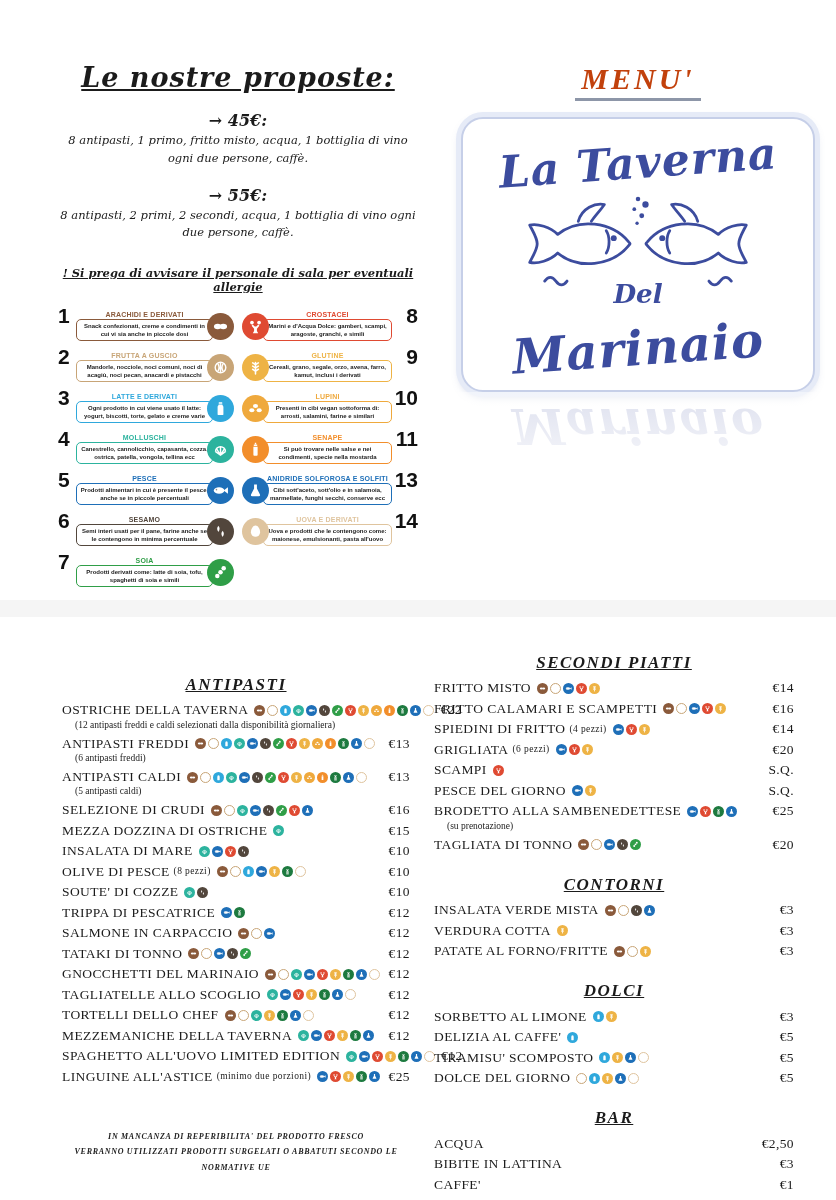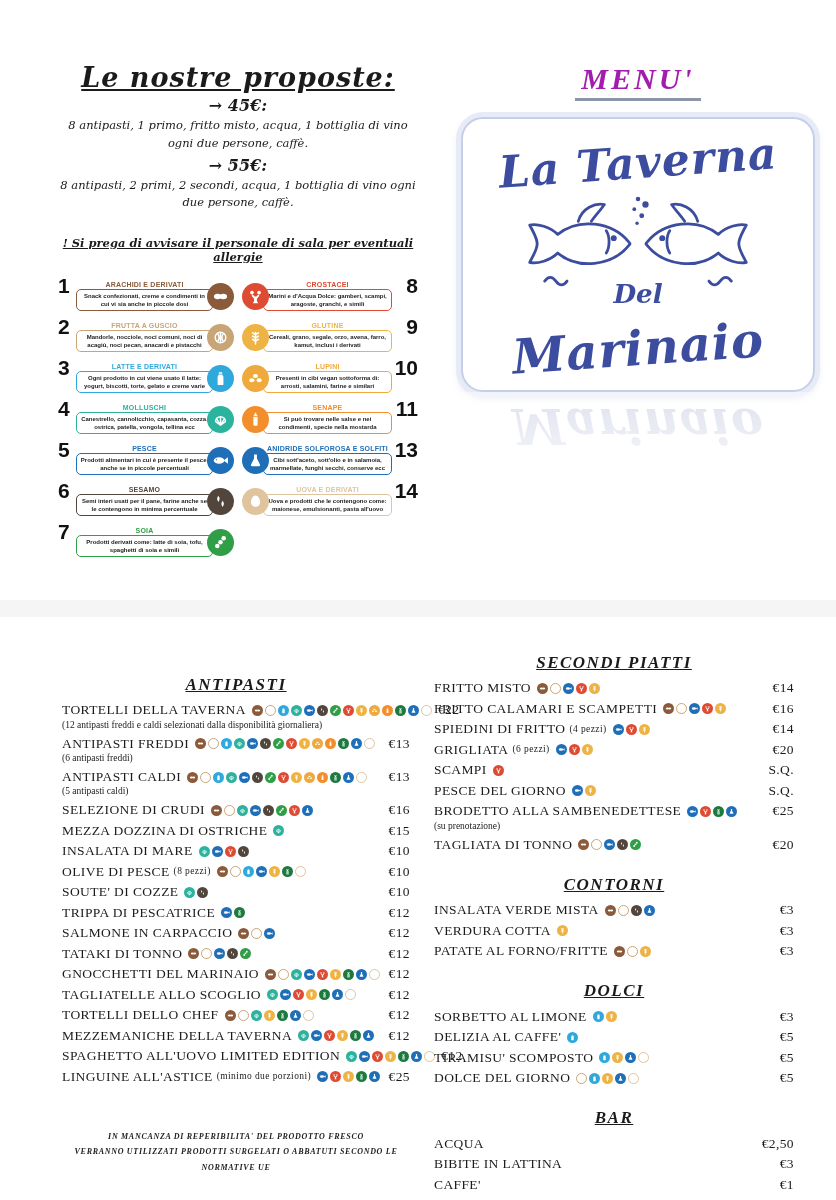--- a/index.html
+++ b/index.html
@@ -7,21 +7,21 @@
           font-family:"Liberation Serif","DejaVu Serif",serif;color:#1b1b1b;}
   
   .page1{position:absolute;left:0;top:0;width:836px;height:600px;background:#fff;}
   .page-band{position:absolute;left:0;top:600px;width:836px;height:17px;background:#f5f5f5;}
   .page2{position:absolute;left:0;top:617px;width:836px;height:583px;background:#fff;}
 
   
   .colL1{position:absolute;left:58px;top:62px;width:360px;}
   .prop-title{font:italic 700 27px "DejaVu Serif",serif;text-align:center;text-decoration:underline;letter-spacing:1px;margin:0;}
   .prop-sub{font:italic 700 10.5px "DejaVu Serif",serif;text-align:center;text-decoration:underline;margin-top:10px;}
-  .offer{margin-top:3px;}
+  .offer{margin-top:18px;}
   .offer-price{font:italic 800 16px "DejaVu Serif",serif;text-align:center;}
   .offer-desc{font:italic 400 11.5px "DejaVu Serif",serif;text-align:center;line-height:1.55;margin-top:2px;}
   .allergy-note{font:italic 700 11.5px "DejaVu Serif",serif;text-align:center;text-decoration:underline;margin-top:24px;}
 
   
   .alg-grid{display:flex;gap:8px;margin-top:13px;font-family:"Liberation Sans",sans-serif;}
   .alg-col{flex:1;display:flex;flex-direction:column;gap:3px;}
   .alg-item{display:flex;align-items:center;height:38px;}
   .alg-num{font:800 21px "Liberation Sans",sans-serif;line-height:.9;align-self:flex-start;color:#111;}
   .alg-item.left .alg-num{width:18px;}
@@ -29,21 +29,21 @@
   .alg-mid{flex:1;display:flex;flex-direction:column;min-width:0;}
   .alg-ttl{font-size:7px;font-weight:800;letter-spacing:.2px;text-align:center;margin-bottom:1px;}
   .alg-box{border-radius:5px;background:#fff;font-size:6px;font-weight:700;color:#222;
            text-align:center;padding:2px 3px;line-height:1.35;}
   .alg-bub{width:27px;height:27px;border-radius:50%;flex:0 0 27px;display:flex;align-items:center;justify-content:center;z-index:1;}
   .alg-item.left .alg-bub{margin-left:-6px;}
   .alg-item.right .alg-bub{margin-right:-6px;}
 
   
   .colR1{position:absolute;left:450px;top:62px;width:376px;text-align:center;}
-  .menu-title{display:inline-block;font:italic 700 30px "Liberation Serif",serif;color:#a21caf;
+  .menu-title{display:inline-block;font:italic 700 30px "Liberation Serif",serif;color:#c2410c;
               letter-spacing:3px;border-bottom:3px solid #8d96a8;padding:0 6px 2px;}
   .logo-card{margin:16px auto 0;width:330px;background:#fff;border:2px solid #c6cfe8;border-radius:22px;
              box-shadow:0 0 0 5px #e6ebf7,0 4px 10px rgba(90,110,170,.35);padding:18px 10px 14px;}
   .logo-script{font:italic 800 44px "DejaVu Serif",serif;color:#3c4c9e;letter-spacing:1px;transform:rotate(-4deg);}
   .logo-script.big{font-size:48px;}
   .logo-fish{display:block;margin:-4px auto;}
   .refl-wrap{position:relative;height:120px;overflow:hidden;}
   .refl{transform:scaleY(-1);font:italic 800 48px "DejaVu Serif",serif;color:#3c4c9e;opacity:.3;
         filter:blur(.7px);letter-spacing:1px;margin-top:6px;}
   .refl-wrap::after{content:"";position:absolute;inset:0;background:linear-gradient(to bottom,rgba(255,255,255,.45),#fff 88%);}
@@ -51,21 +51,21 @@
   
   .colL2{position:absolute;left:62px;top:58px;width:348px;}
   .colR2{position:absolute;left:434px;top:36px;width:360px;}
   .sec-title{font:italic 800 17px "Liberation Serif",serif;text-align:center;letter-spacing:1.5px;
              text-decoration:underline;margin:0 0 5px;}
   .sec-gap{margin-top:20px;}
   .mi-row{display:flex;align-items:center;min-height:20.5px;font-size:13.5px;letter-spacing:.4px;line-height:1.2;}
   .mi-name{white-space:nowrap;}
   .mi-note{font-size:9.5px;margin-left:4px;white-space:nowrap;}
   .mi-price{margin-left:auto;padding-left:6px;font-size:13.5px;}
-  .mi-sub{font-size:9.5px;line-height:1.25;margin:-1px 0 2px;}
+  .mi-sub{font-size:9.5px;line-height:1.25;margin:-1px 13px 2px;}
   .chips{display:inline-flex;gap:2px;margin-left:6px;align-items:center;}
   .chip{width:11px;height:11px;border-radius:50%;display:inline-flex;align-items:center;justify-content:center;box-sizing:border-box;}
   .chip.outline{background:#fff !important;}
   .foot{margin-top:42px;text-align:center;font:italic 700 8px "Liberation Serif",serif;
         letter-spacing:.7px;line-height:1.9;color:#222;}
 </style>
 </head>
 <body>
 
 <svg width="0" height="0" style="position:absolute" aria-hidden="true">
@@ -350,21 +350,21 @@
       </div>
     </div>
   </section>
 
   <div class="page-band"></div>
 
   <section class="page2">
     <div class="colL2" id="menu-col-left">
         <h2 class="sec-title">ANTIPASTI</h2>
         <div class="mi-row">
-          <span class="mi-name">TORTELLI DELLA TAVERNA</span>
+          <span class="mi-name">OSTRICHE DELLA TAVERNA</span>
           <span class="chips">
             <span class="chip" style="background: rgb(138, 90, 59);">
               <svg viewBox="0 0 24 24" width="7" height="7">
                 <use href="#g-peanut"></use>
               </svg>
             </span>
             <span class="chip outline" style="border: 1.7px solid rgb(200, 165, 119);"></span>
             <span class="chip" style="background: rgb(47, 168, 220);">
               <svg viewBox="0 0 24 24" width="7" height="7">
                 <use href="#g-milk"></use>

